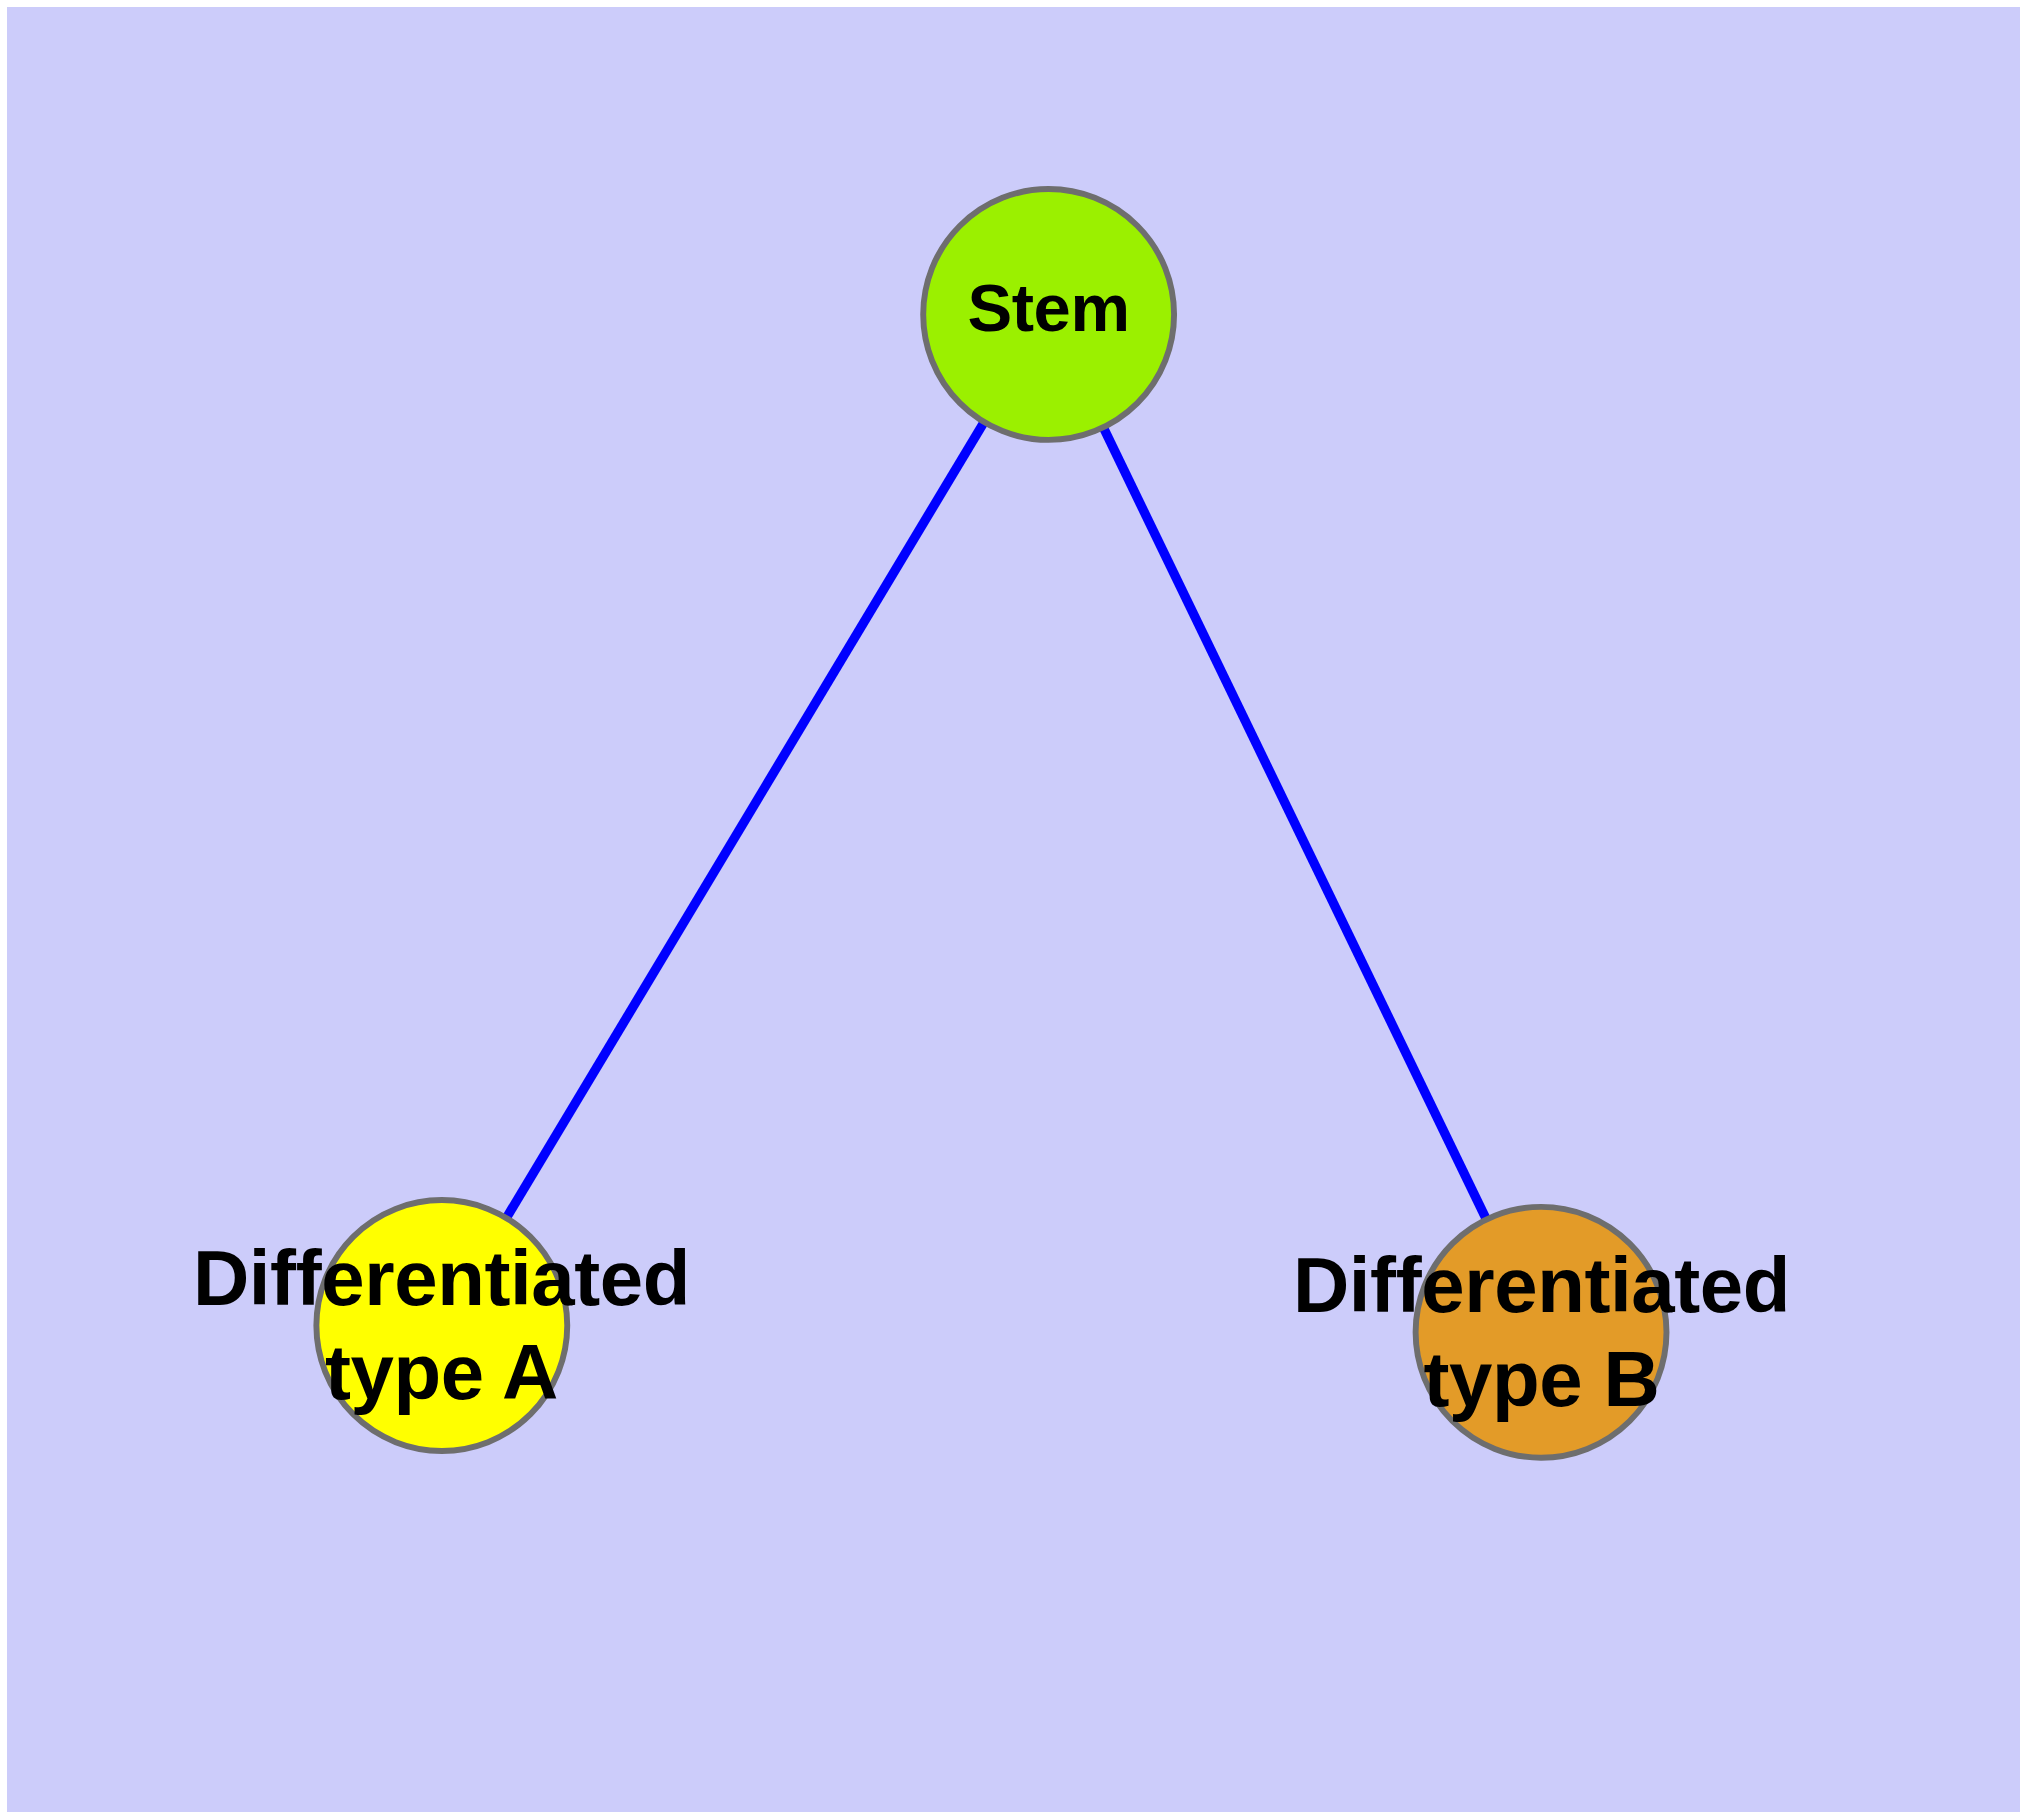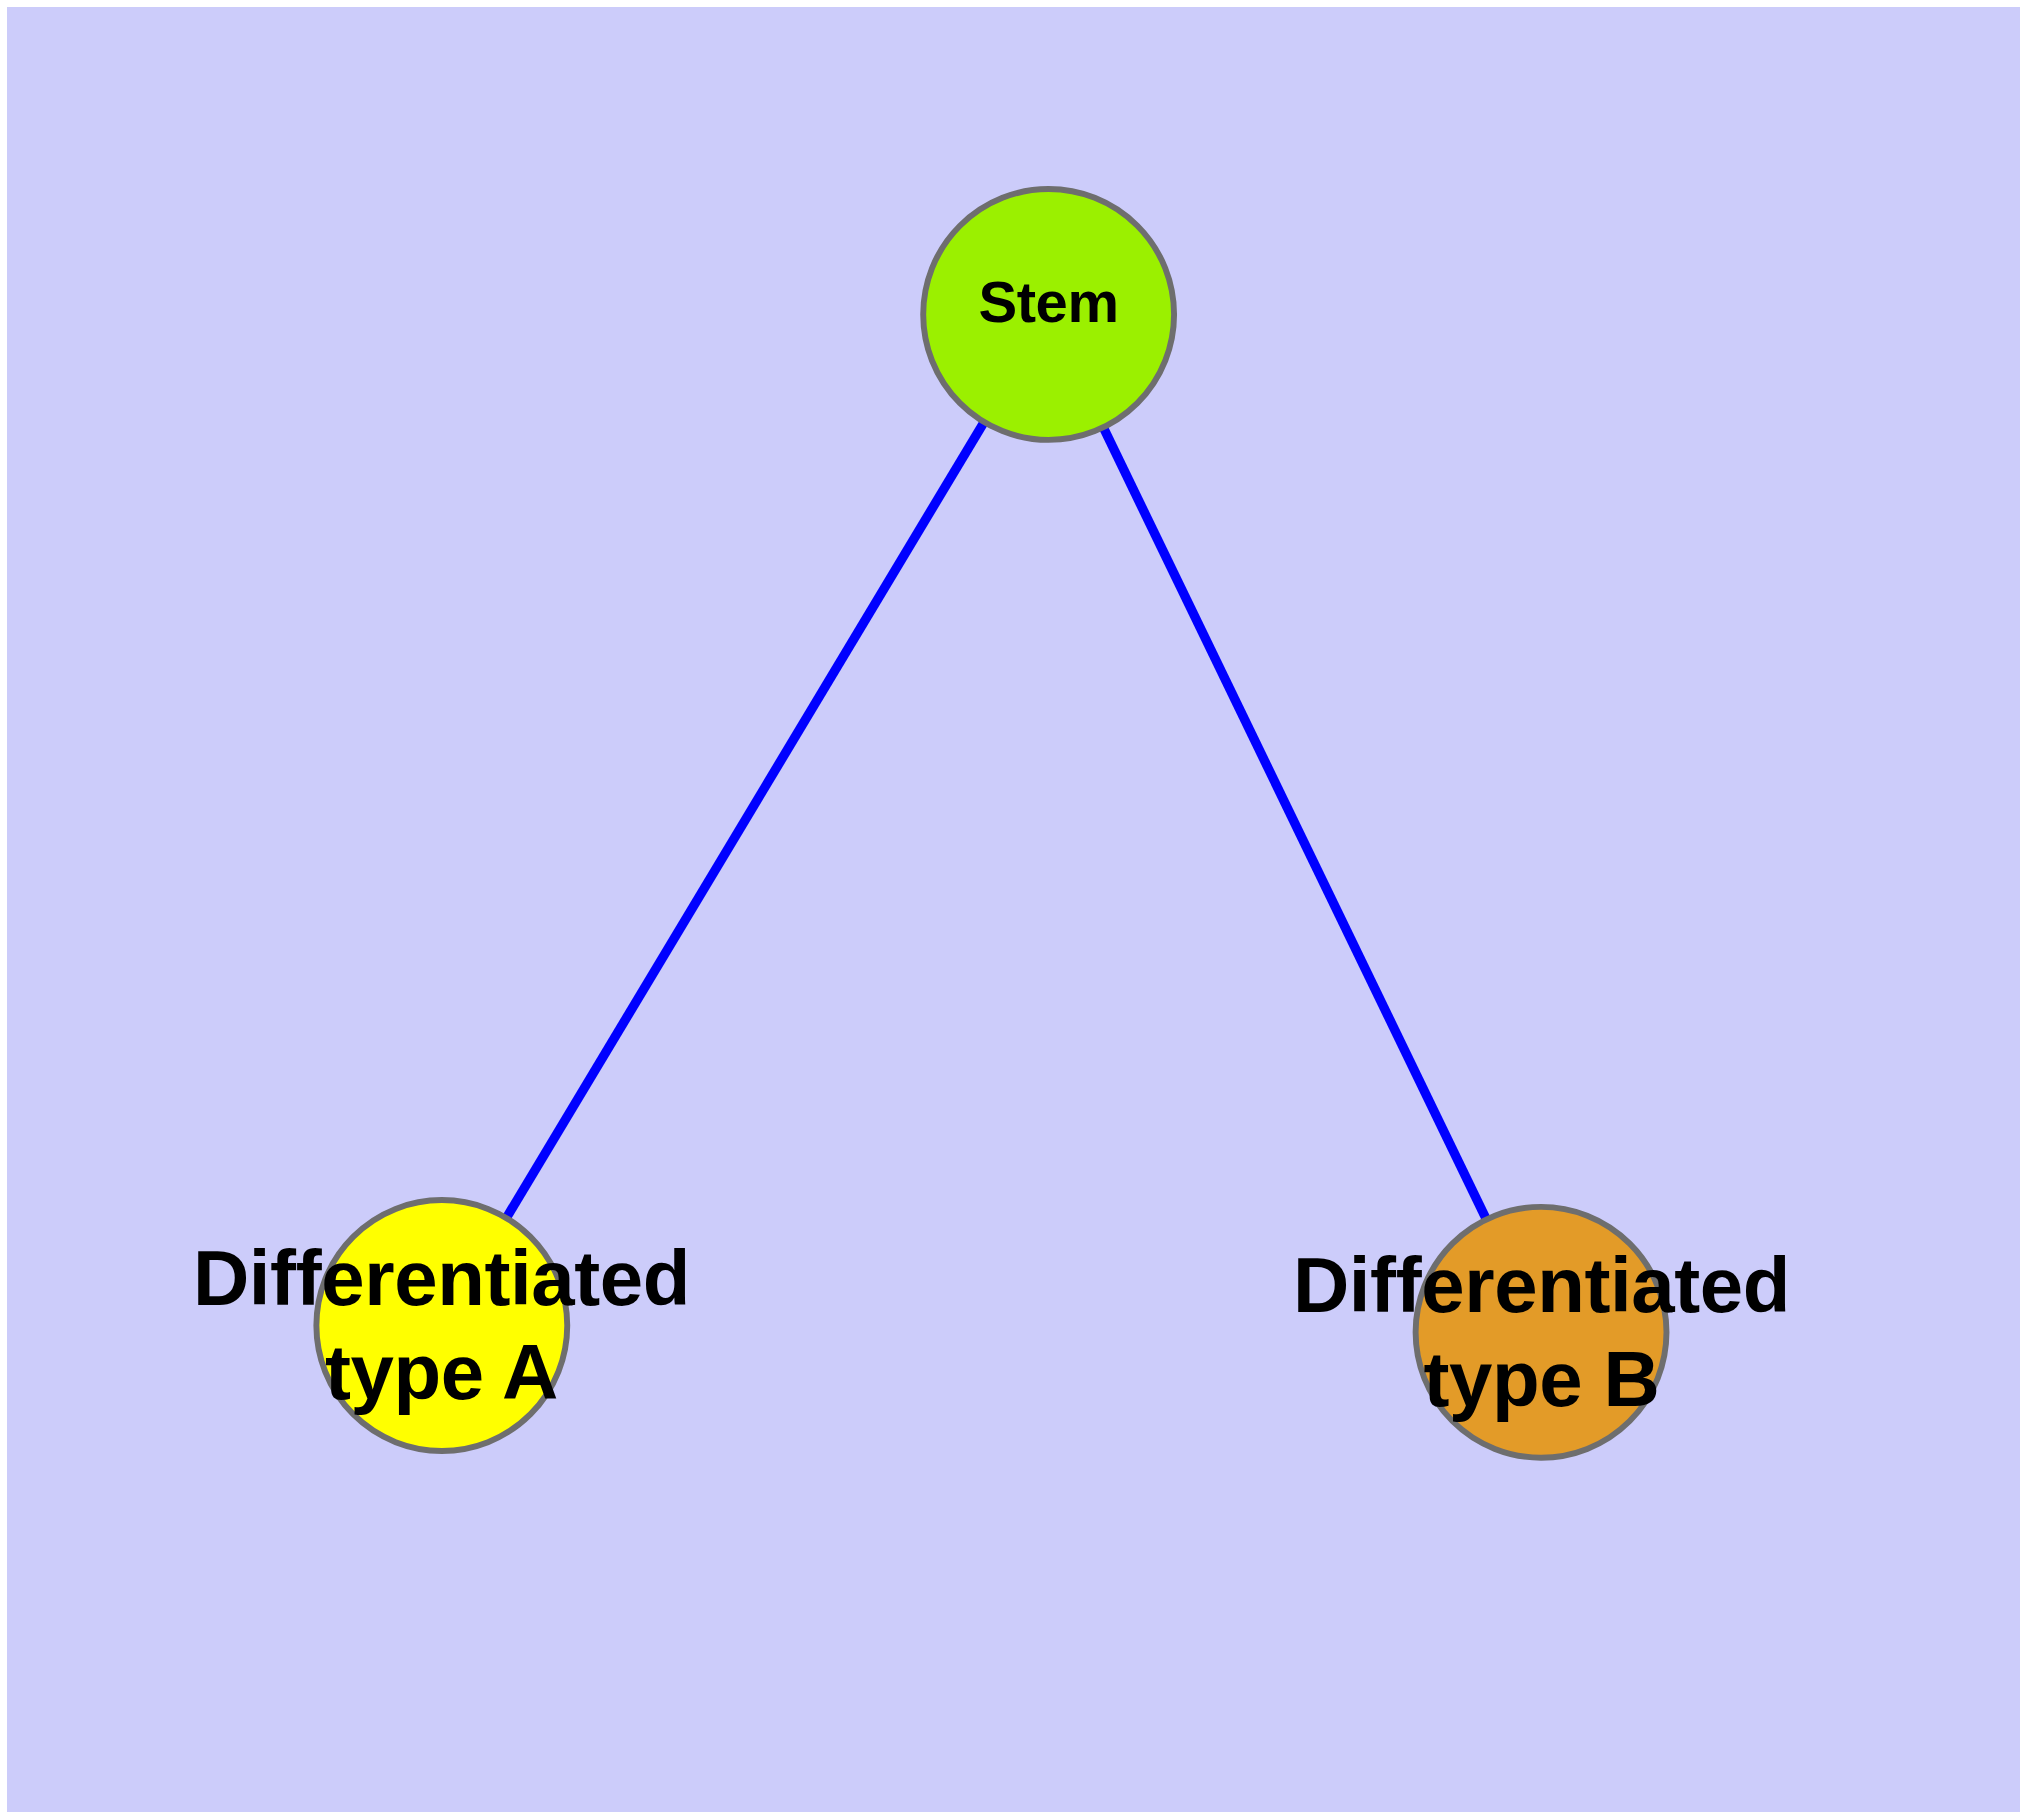--- a/index.html
+++ b/index.html
@@ -55,19 +55,19 @@
         <line x1="1300.5804537221495" y1="502.4287864376964" x2="1754.4195462778505" y2="1440.5712135623037" stroke="#0000ff" stroke-width="11" stroke-linecap="butt"></line>
       </g>
     <g id="node-layer">
         <circle cx="1237" cy="371" r="148" fill="#9bf000" stroke="#6e6e6e" stroke-width="7"></circle>
         <circle cx="521" cy="1564" r="148" fill="#ffff00" stroke="#6e6e6e" stroke-width="7"></circle>
         <circle cx="1818" cy="1572" r="148" fill="#e39b28" stroke="#6e6e6e" stroke-width="7"></circle>
       </g>
   </svg>
 
   <div id="label-layer">
-      <div class="node-label" style="font-size: 58px; color: rgb(0, 0, 0); width: 1187px; left: 455px; top: 267px;"><div>Stem</div></div>
+      <div class="node-label" style="font-size: 67px; color: rgb(0, 0, 0); width: 1187px; left: 455px; top: 267px;"><div>Stem</div></div>
       <div class="node-label" style="font-size: 78px; color: rgb(0, 0, 0); width: 1187px; left: -152px; top: 1231px;"><div>Differentiated</div><div>type A</div></div>
       <div class="node-label" style="font-size: 78px; color: rgb(0, 0, 0); width: 1187px; left: 948px; top: 1238px;"><div>Differentiated</div><div>type B</div></div>
     </div>
 
 </div>
 
 
 </body></html>

